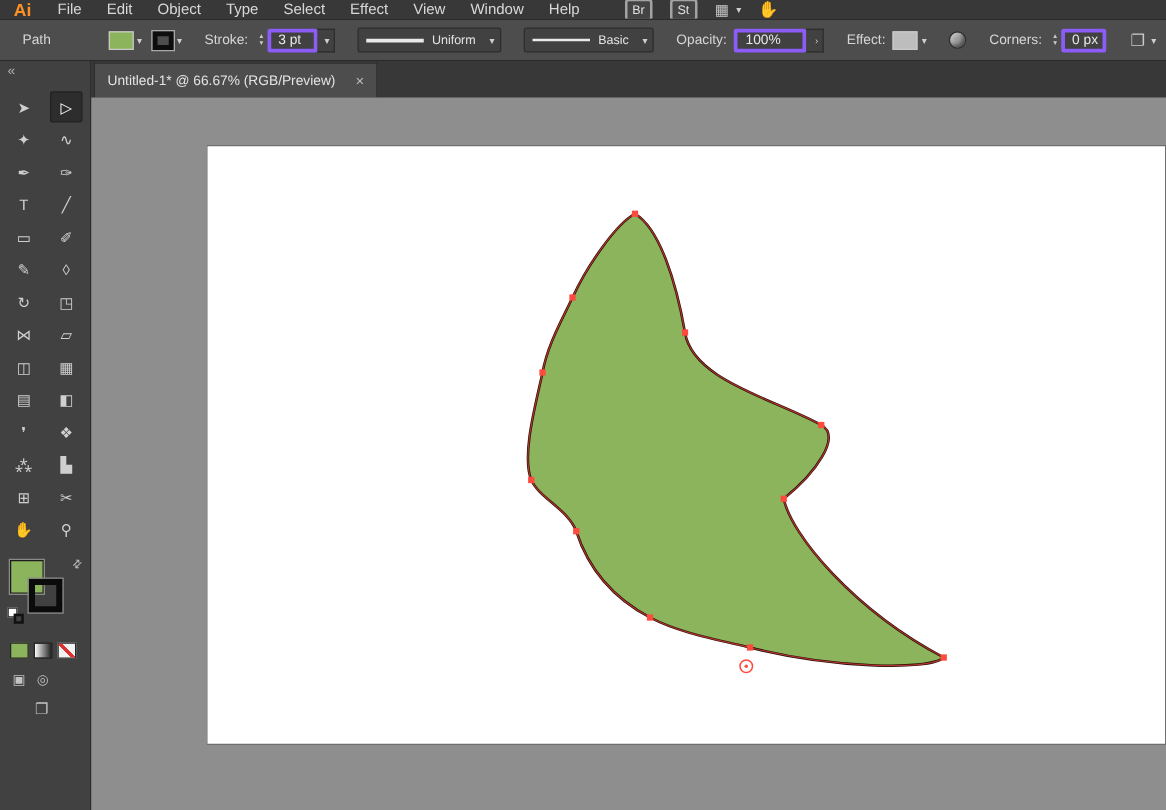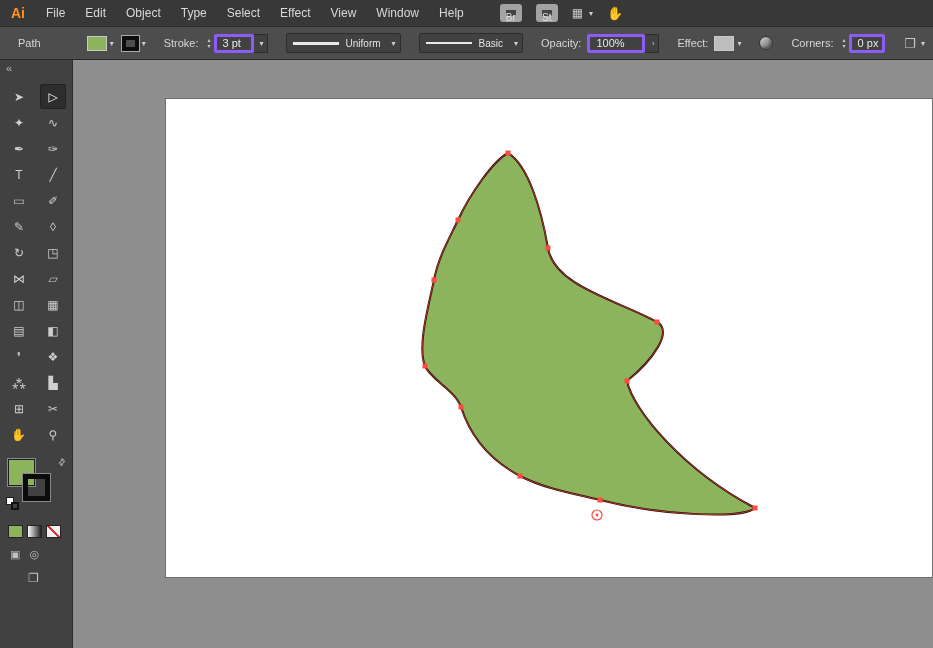--- a/index.html
+++ b/index.html
@@ -2,28 +2,28 @@
 <html><head>
 <meta charset="utf-8">
 <style>
   * { margin:0; padding:0; box-sizing:border-box; }
   html,body { width:933px; height:648px; overflow:hidden;
     font-family:"Liberation Sans", sans-serif; background:#3a3a3a; }
 
   .app { width:933px; height:648px; display:flex; flex-direction:column; }
 
   
-  .menubar { height:26px; background:#383838; display:flex; align-items:center;
+  .menubar { height:15px; background:#383838; display:flex; align-items:center;
     color:#d8d8d8; font-size:12px; flex:0 0 auto; }
   .logo { width:36px; text-align:center; color:#ff9224; font-weight:bold;
     font-size:14px; }
   .menu-items { display:flex; align-items:center; height:100%; }
   .menu-item { padding:0 10px; line-height:29px; cursor:default; }
   .appbar-right { display:flex; align-items:center; margin-left:26px; gap:14px; }
-  .mini-btn { min-width:22px; height:18px; border:6px solid #a3a3a3; border-radius:3px;
+  .mini-btn { min-width:22px; height:18px; border:2px solid #a3a3a3; border-radius:3px;
     background:#444; color:#e0e0e0; font-size:10px; line-height:16px; text-align:center;
     padding:0 0; }
   .ws-switch { display:flex; align-items:center; gap:3px; color:#bdbdbd; font-size:11px; }
   .ws-grid { font-size:12px; color:#c7c7c7; }
   .hand-ic { font-size:13px; color:#6e6e6e; }
 
   
   .controlbar { height:34px; background:#4d4d4d; border-top:1px solid #2c2c2c;
     border-bottom:1px solid #2a2a2a; display:flex; align-items:center;
     color:#d6d6d6; font-size:11px; padding:0 8px 0 18px; flex:0 0 auto; white-space:nowrap; }
@@ -238,20 +238,26 @@
         <span>▣</span>
         <span>◎</span>
       </div>
 
       <div class="screen-row">
         <span>❐</span>
       </div>
     </div>
 
     <div class="doc-col">
+      <div class="tabbar">
+        <div class="tab">
+          <span>Untitled-1* @ 66.67% (RGB/Preview)</span>
+          <span class="tab-close">×</span>
+        </div>
+      </div>
 
       <div class="paste">
         <div class="artboard"></div>
         <svg class="art-svg" viewBox="0 0 860 555">
           <path id="shape-path" d="M435,93 C455,105 468,148 475,188 C481,226 546,241 584,262 C601,271 579,301 554,321 C560,350 610,410 682,448 C670,459 590,456 527,440 C497,433 470,428 447,416 C413,398 396,372 388,347 C382,330 358,320 352,306 C344,286 356,244 361,220 C365,198 376,179 385,160 C397,134 420,101 435,93 Z" fill="#8CB45C" stroke="#200b07" stroke-width="2"></path>
           <path id="shape-highlight" fill="none" stroke-width="1" opacity="0.65" d="M435,93 C455,105 468,148 475,188 C481,226 546,241 584,262 C601,271 579,301 554,321 C560,350 610,410 682,448 C670,459 590,456 527,440 C497,433 470,428 447,416 C413,398 396,372 388,347 C382,330 358,320 352,306 C344,286 356,244 361,220 C365,198 376,179 385,160 C397,134 420,101 435,93 Z" stroke="#ff4a3f"></path>
           <g id="anchors">
               <rect x="432.5" y="90.5" width="5" height="5" fill="#ff4a3f"></rect>
               <rect x="472.5" y="185.5" width="5" height="5" fill="#ff4a3f"></rect>
               <rect x="581.5" y="259.5" width="5" height="5" fill="#ff4a3f"></rect>

